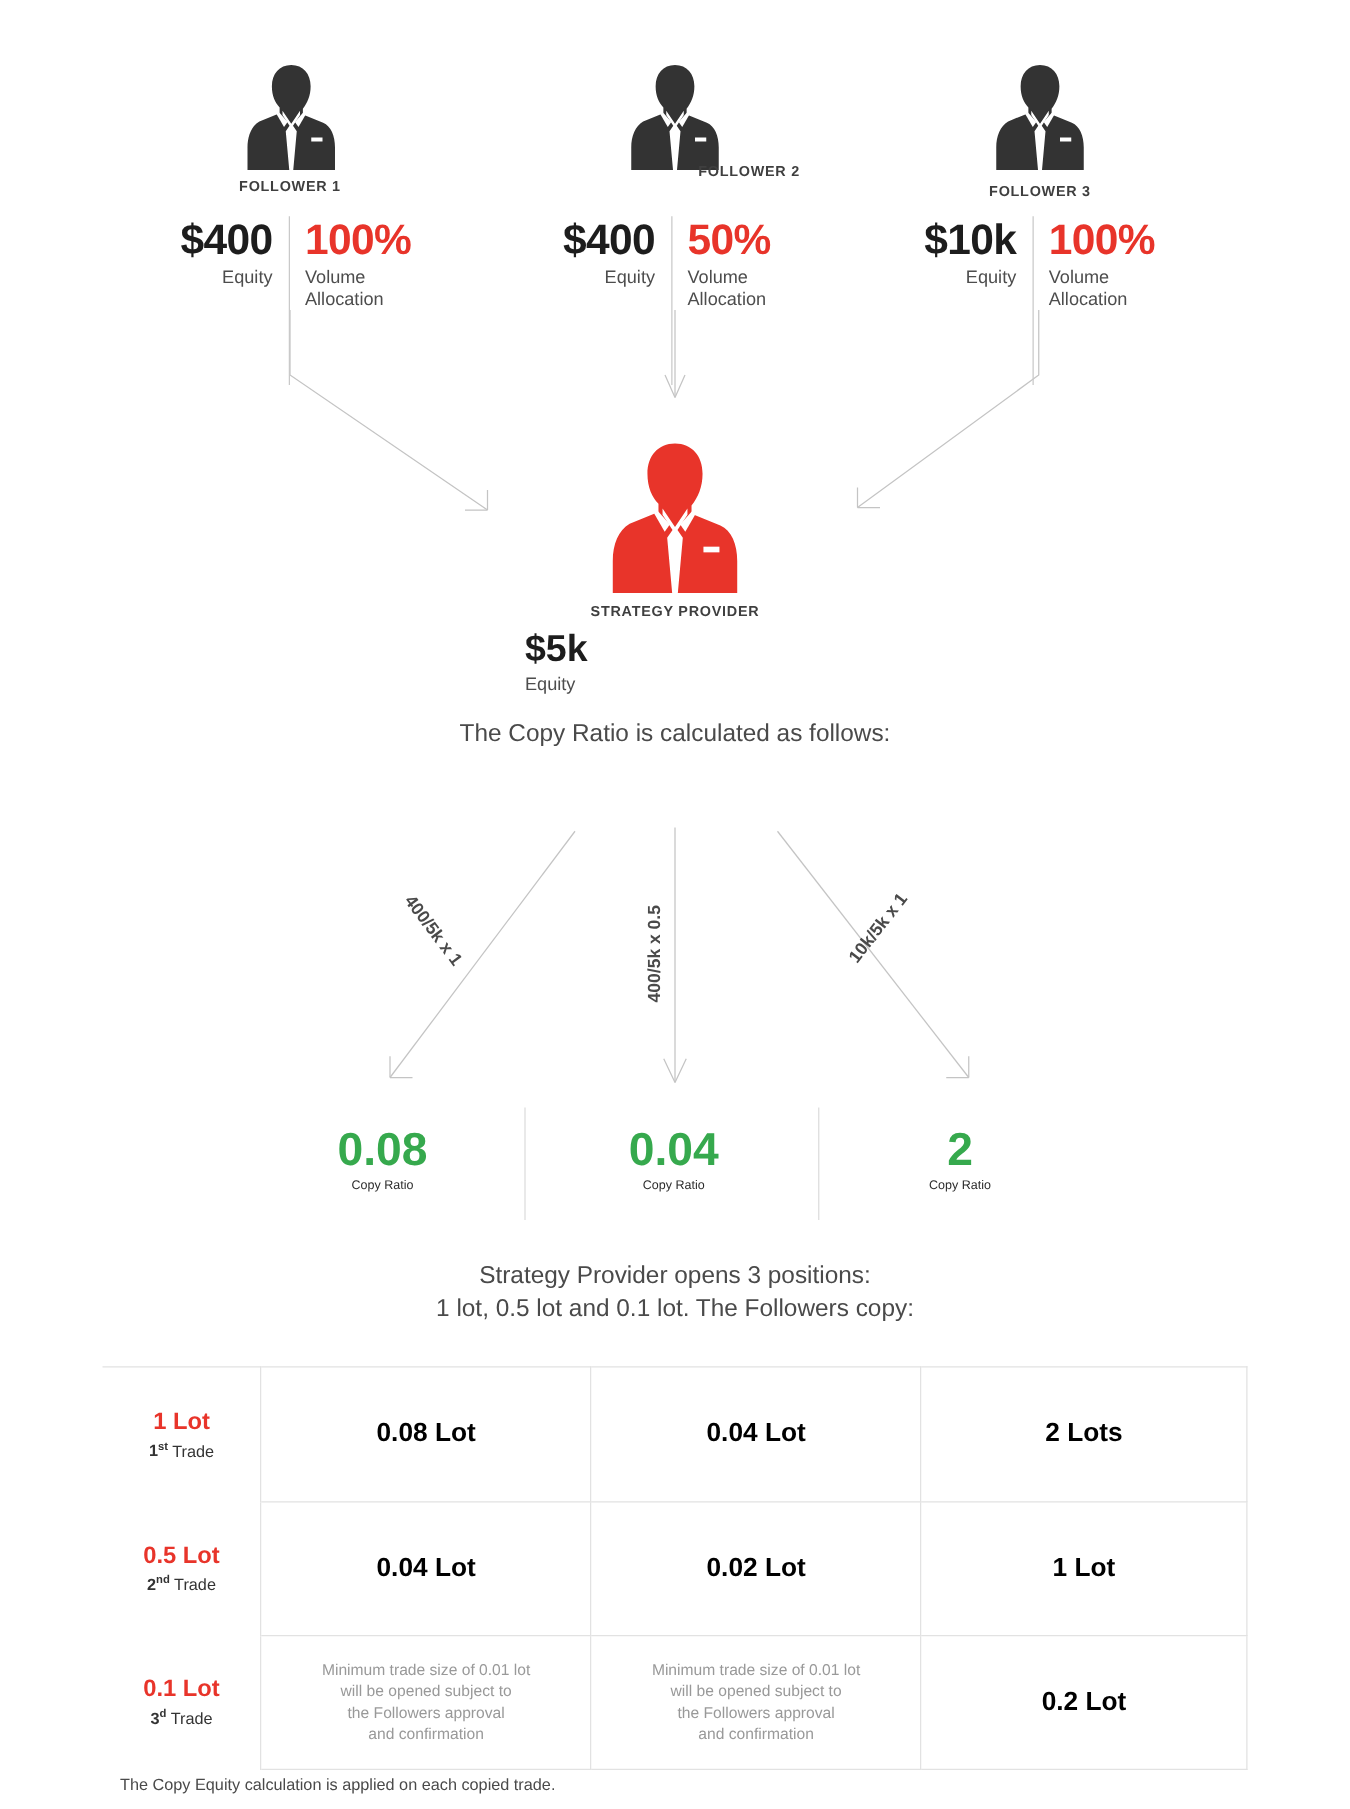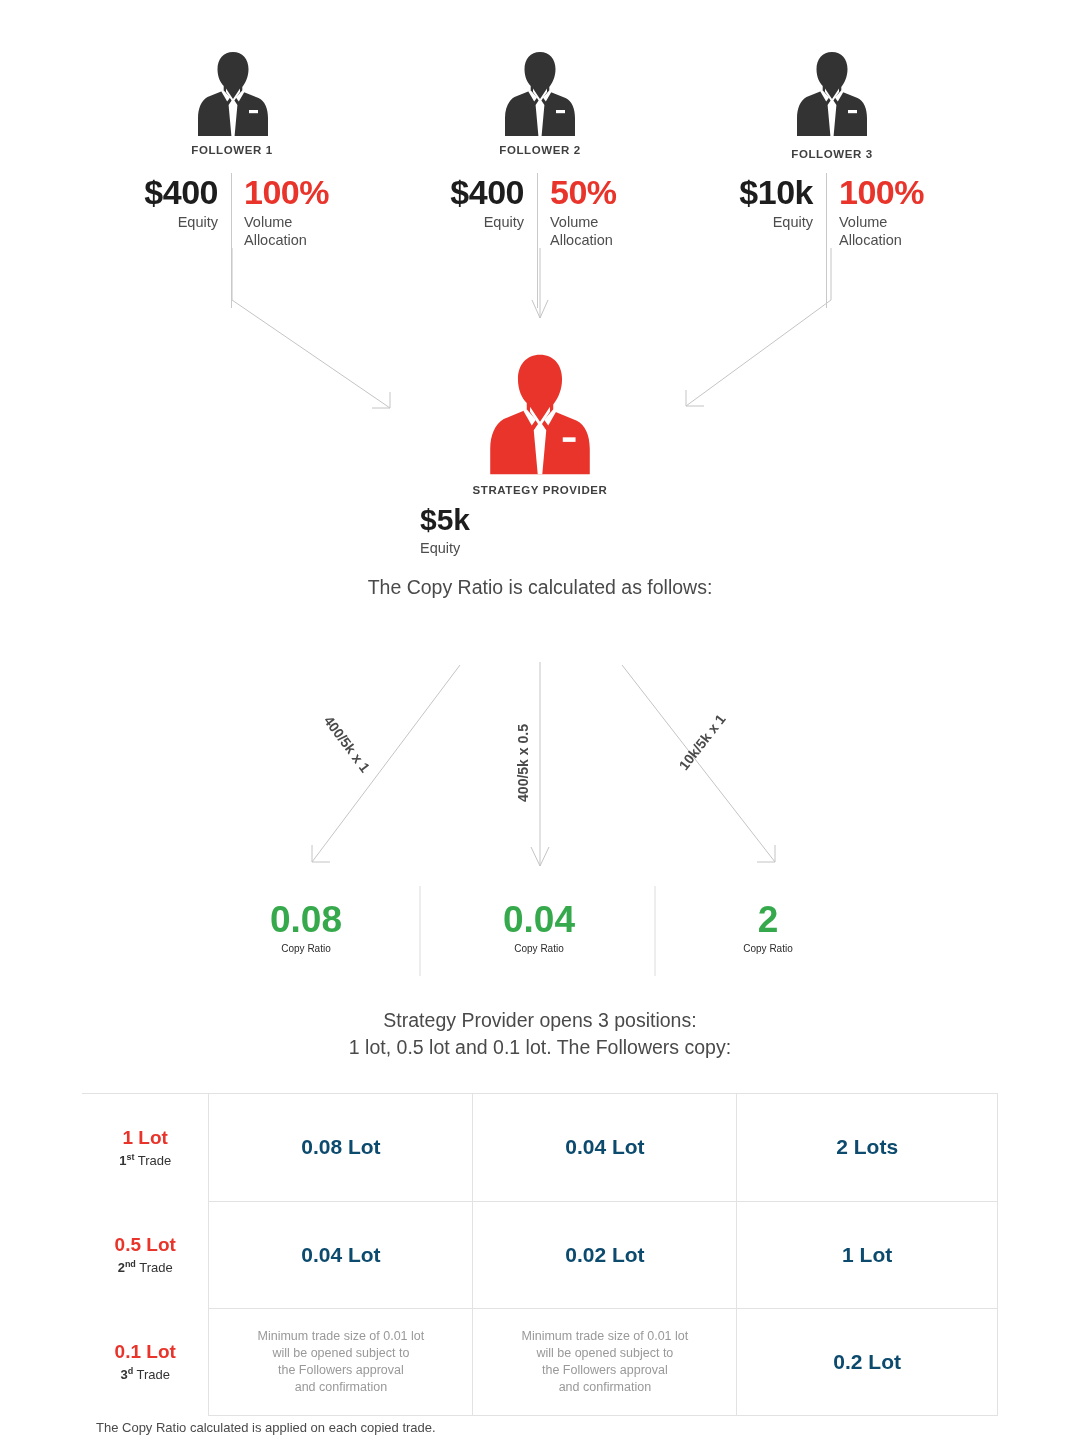--- a/index.html
+++ b/index.html
@@ -165,21 +165,21 @@
     font-size: 13px;
     color: #333333;
     line-height: 17px;
     font-weight: normal;
   }
   .c-provider .pt b { font-weight: bold; }
   .c-provider .pt sup { font-size: 9px; font-weight: bold; }
   .c-val {
     font-size: 21px;
     font-weight: bold;
-    color: #0c4a6e;
+    color: #000000;
   }
   .c-note {
     font-size: 12.5px;
     color: #999999;
     line-height: 17px;
   }
 
   .footnote {
     position: absolute;
     font-size: 13px;
@@ -258,21 +258,21 @@
         <path d="M36 2 c-9.5 0-15.5 7-15.5 17 0 7.5 2.6 13.4 6.2 16.9 l0 4.6 -16.2 6.6 C4.2 50.8 1 58.7 1 68 l0 18 70 0 0-18 c0-9.3-3.2-17.2-9.5-19.9 l-16.2-6.6 0-4.6 C48.9 32.4 51.5 26.5 51.5 19 51.5 9 45.5 2 36 2 z"></path>
       </g>
       <g fill="#ffffff">
         <path d="M29 38.5 L36 49 L43 38.5 L43 42 L37.4 50.6 L40.4 55 L37.6 86 L34.4 86 L31.6 55 L34.6 50.6 L29 42 z"></path>
         <path d="M26.6 40.2 L24.2 41.2 L30.2 51.6 L33.1 47.6 z"></path>
         <path d="M45.4 40.2 L47.8 41.2 L41.8 51.6 L38.9 47.6 z"></path>
         <rect x="52" y="60" width="9" height="3.2"></rect>
       </g>
     </svg>
   </div>
-  <div class="role-label" style="left:440px; top:144px; width:200px;">FOLLOWER 2</div>
+  <div class="role-label" style="left:440px; top:132px; width:200px;text-align:right;">FOLLOWER 2</div>
 
   <div class="stat-group" style="left:434px; top:175px;">
     <div class="divider-v" style="left:103px; top:-2px; height:135px;"></div>
     <div class="stat-row">
       <div class="stat-col left" style="width:90px;">
         <div class="big-num">$400</div>
         <div class="sub-label">Equity</div>
       </div>
       <div class="stat-col right" style="width:120px;">
         <div class="big-num red">50%</div>
@@ -412,15 +412,15 @@
           <span>and confirmation</span>
         </div>
       </td>
       <td>
         <span class="c-val">0.2 Lot</span>
       </td>
     </tr>
   </tbody>
     </table>
 
-  <div class="footnote" style="left:96px; top:1420px;">The Copy Ratio calculated is applied on each copied trade.</div>
+  <div class="footnote" style="left:96px; top:1420px;">The Copy Equity calculation is applied on each copied trade.</div>
 
 </div>
 
 </body></html>

